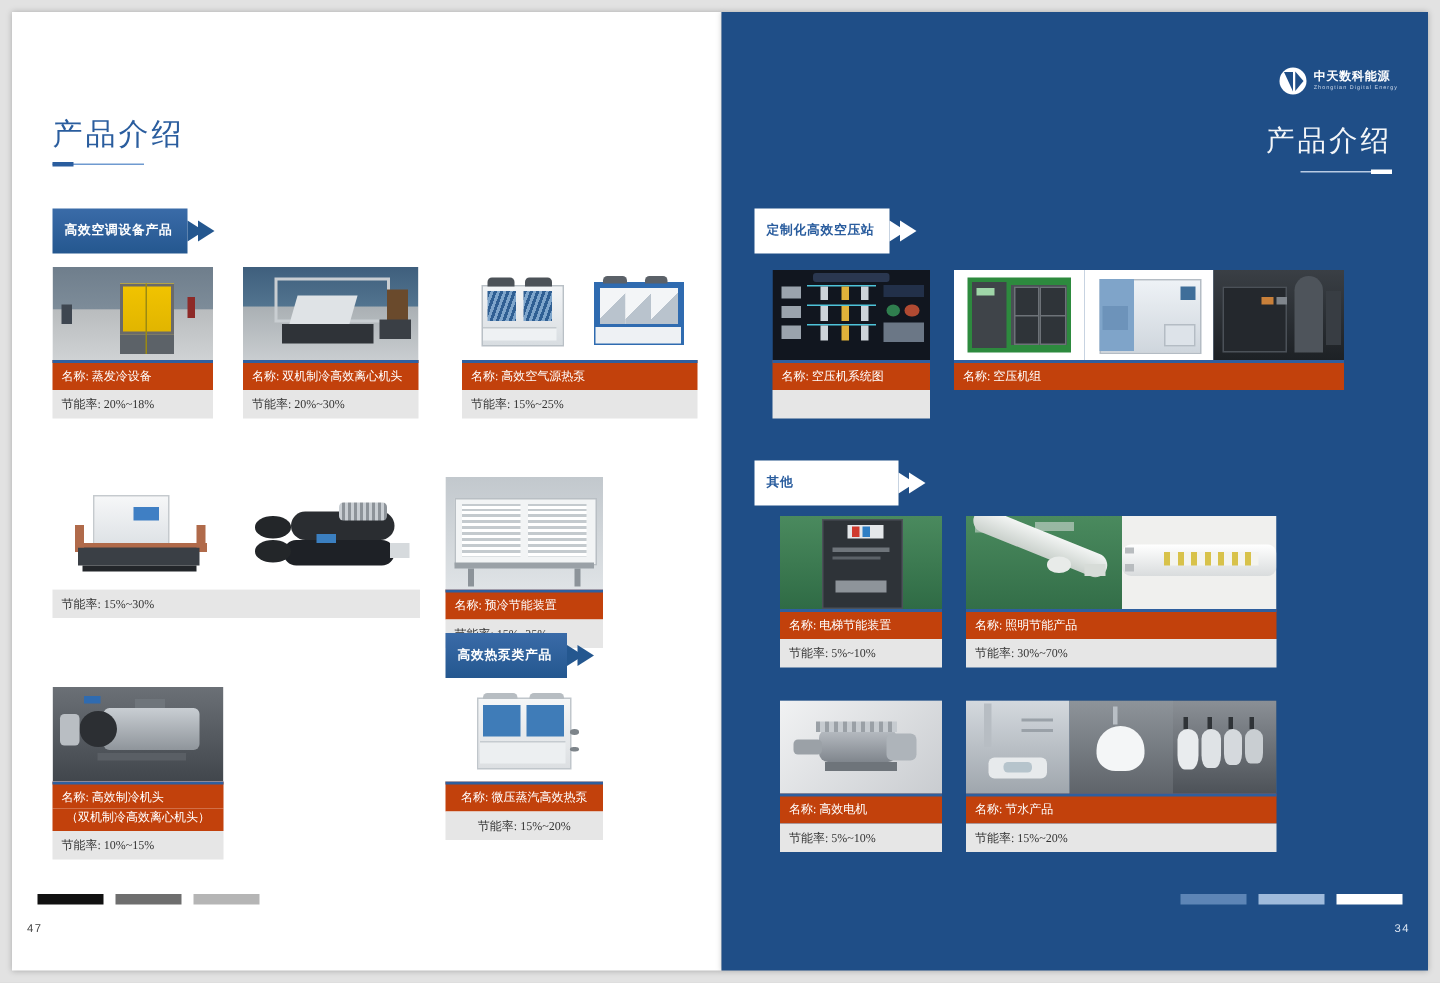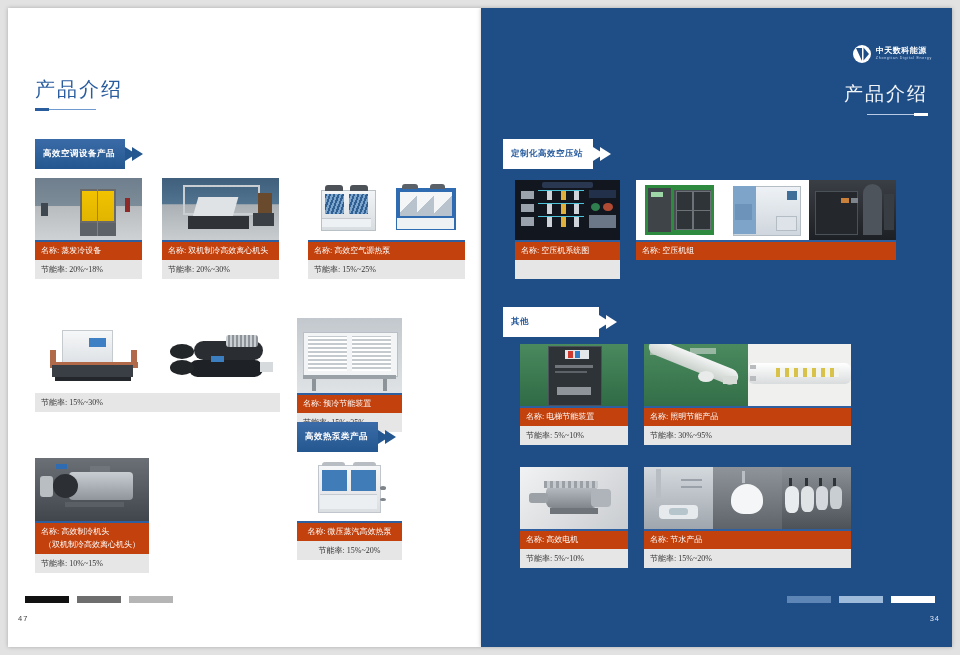--- a/index.html
+++ b/index.html
@@ -390,21 +390,21 @@
           <div class="sc" style="left:76%;top:52%;width:14%;height:12%;background:#d7dcd8;"></div>
         </div>
         <div class="imgcell" style="background:#f0f0ee;">
           <div class="sc" style="left:0;top:30%;width:100%;height:34%;background:linear-gradient(#ffffff,#d9dcdd);border-radius:6px;"></div>
           <div class="sc" style="left:28%;top:38%;width:60%;height:16%;background:repeating-linear-gradient(90deg,#d8c24a 0 4px,#f4f4ef 4px 9px);"></div>
           <div class="sc" style="left:2%;top:34%;width:6%;height:7%;background:#b8bcbf;"></div>
           <div class="sc" style="left:2%;top:52%;width:6%;height:7%;background:#b8bcbf;"></div>
         </div>
       </div>
       <div class="namebar">名称: 照明节能产品</div>
-      <div class="ratebar">节能率: 30%~95%</div>
+      <div class="ratebar">节能率: 30%~70%</div>
     </div>
 
     <div class="card" style="left:39px;top:459px;width:108px;">
       <div class="imgrow" style="height:62px;">
         <div class="imgcell" style="background:#dfe1e3;">
           <div class="sc" style="background:linear-gradient(135deg,#f1f2f3,#c9ccd0);"></div>
           <div class="sc" style="left:24%;top:30%;width:48%;height:36%;background:linear-gradient(#b9bec4,#80868d);border-radius:6px;"></div>
           <div class="sc" style="left:22%;top:22%;width:50%;height:12%;background:repeating-linear-gradient(90deg,#9aa0a6 0 3px,#c6cbd0 3px 6px);"></div>
           <div class="sc" style="left:66%;top:36%;width:18%;height:28%;background:#aeb4ba;border-radius:4px;"></div>
           <div class="sc" style="left:8%;top:42%;width:18%;height:16%;background:#9ba1a7;border-radius:3px;"></div>

